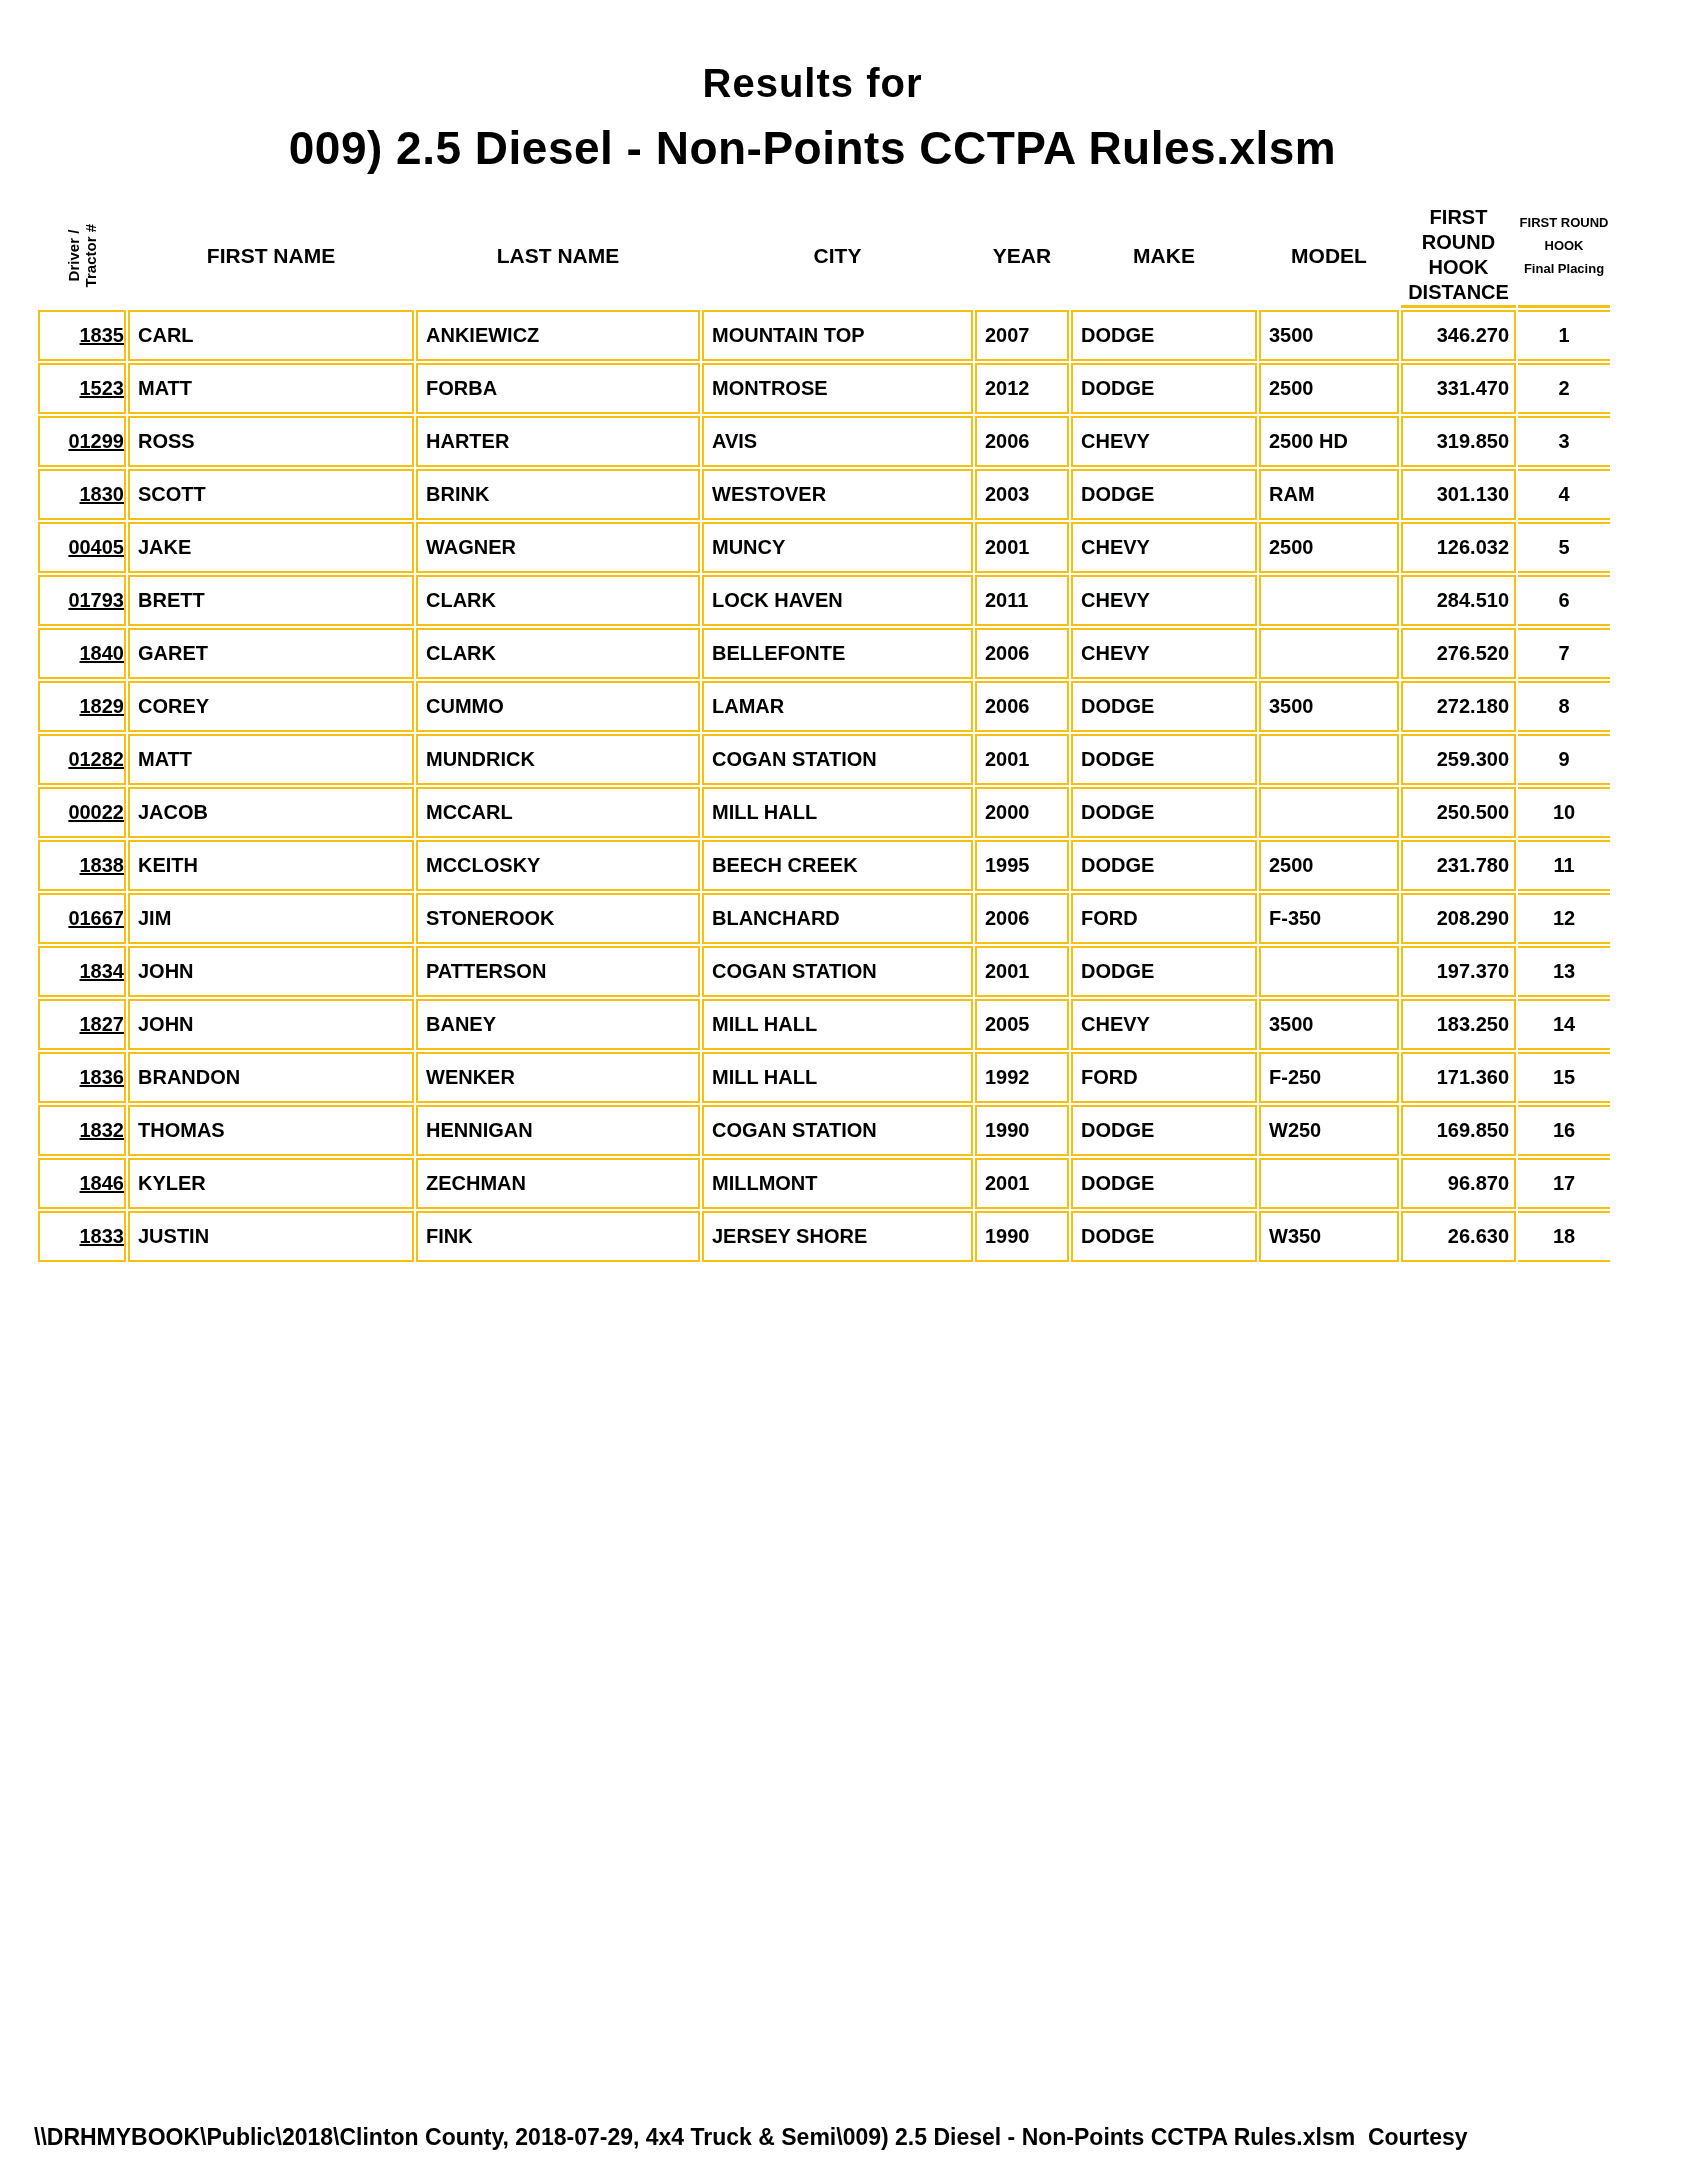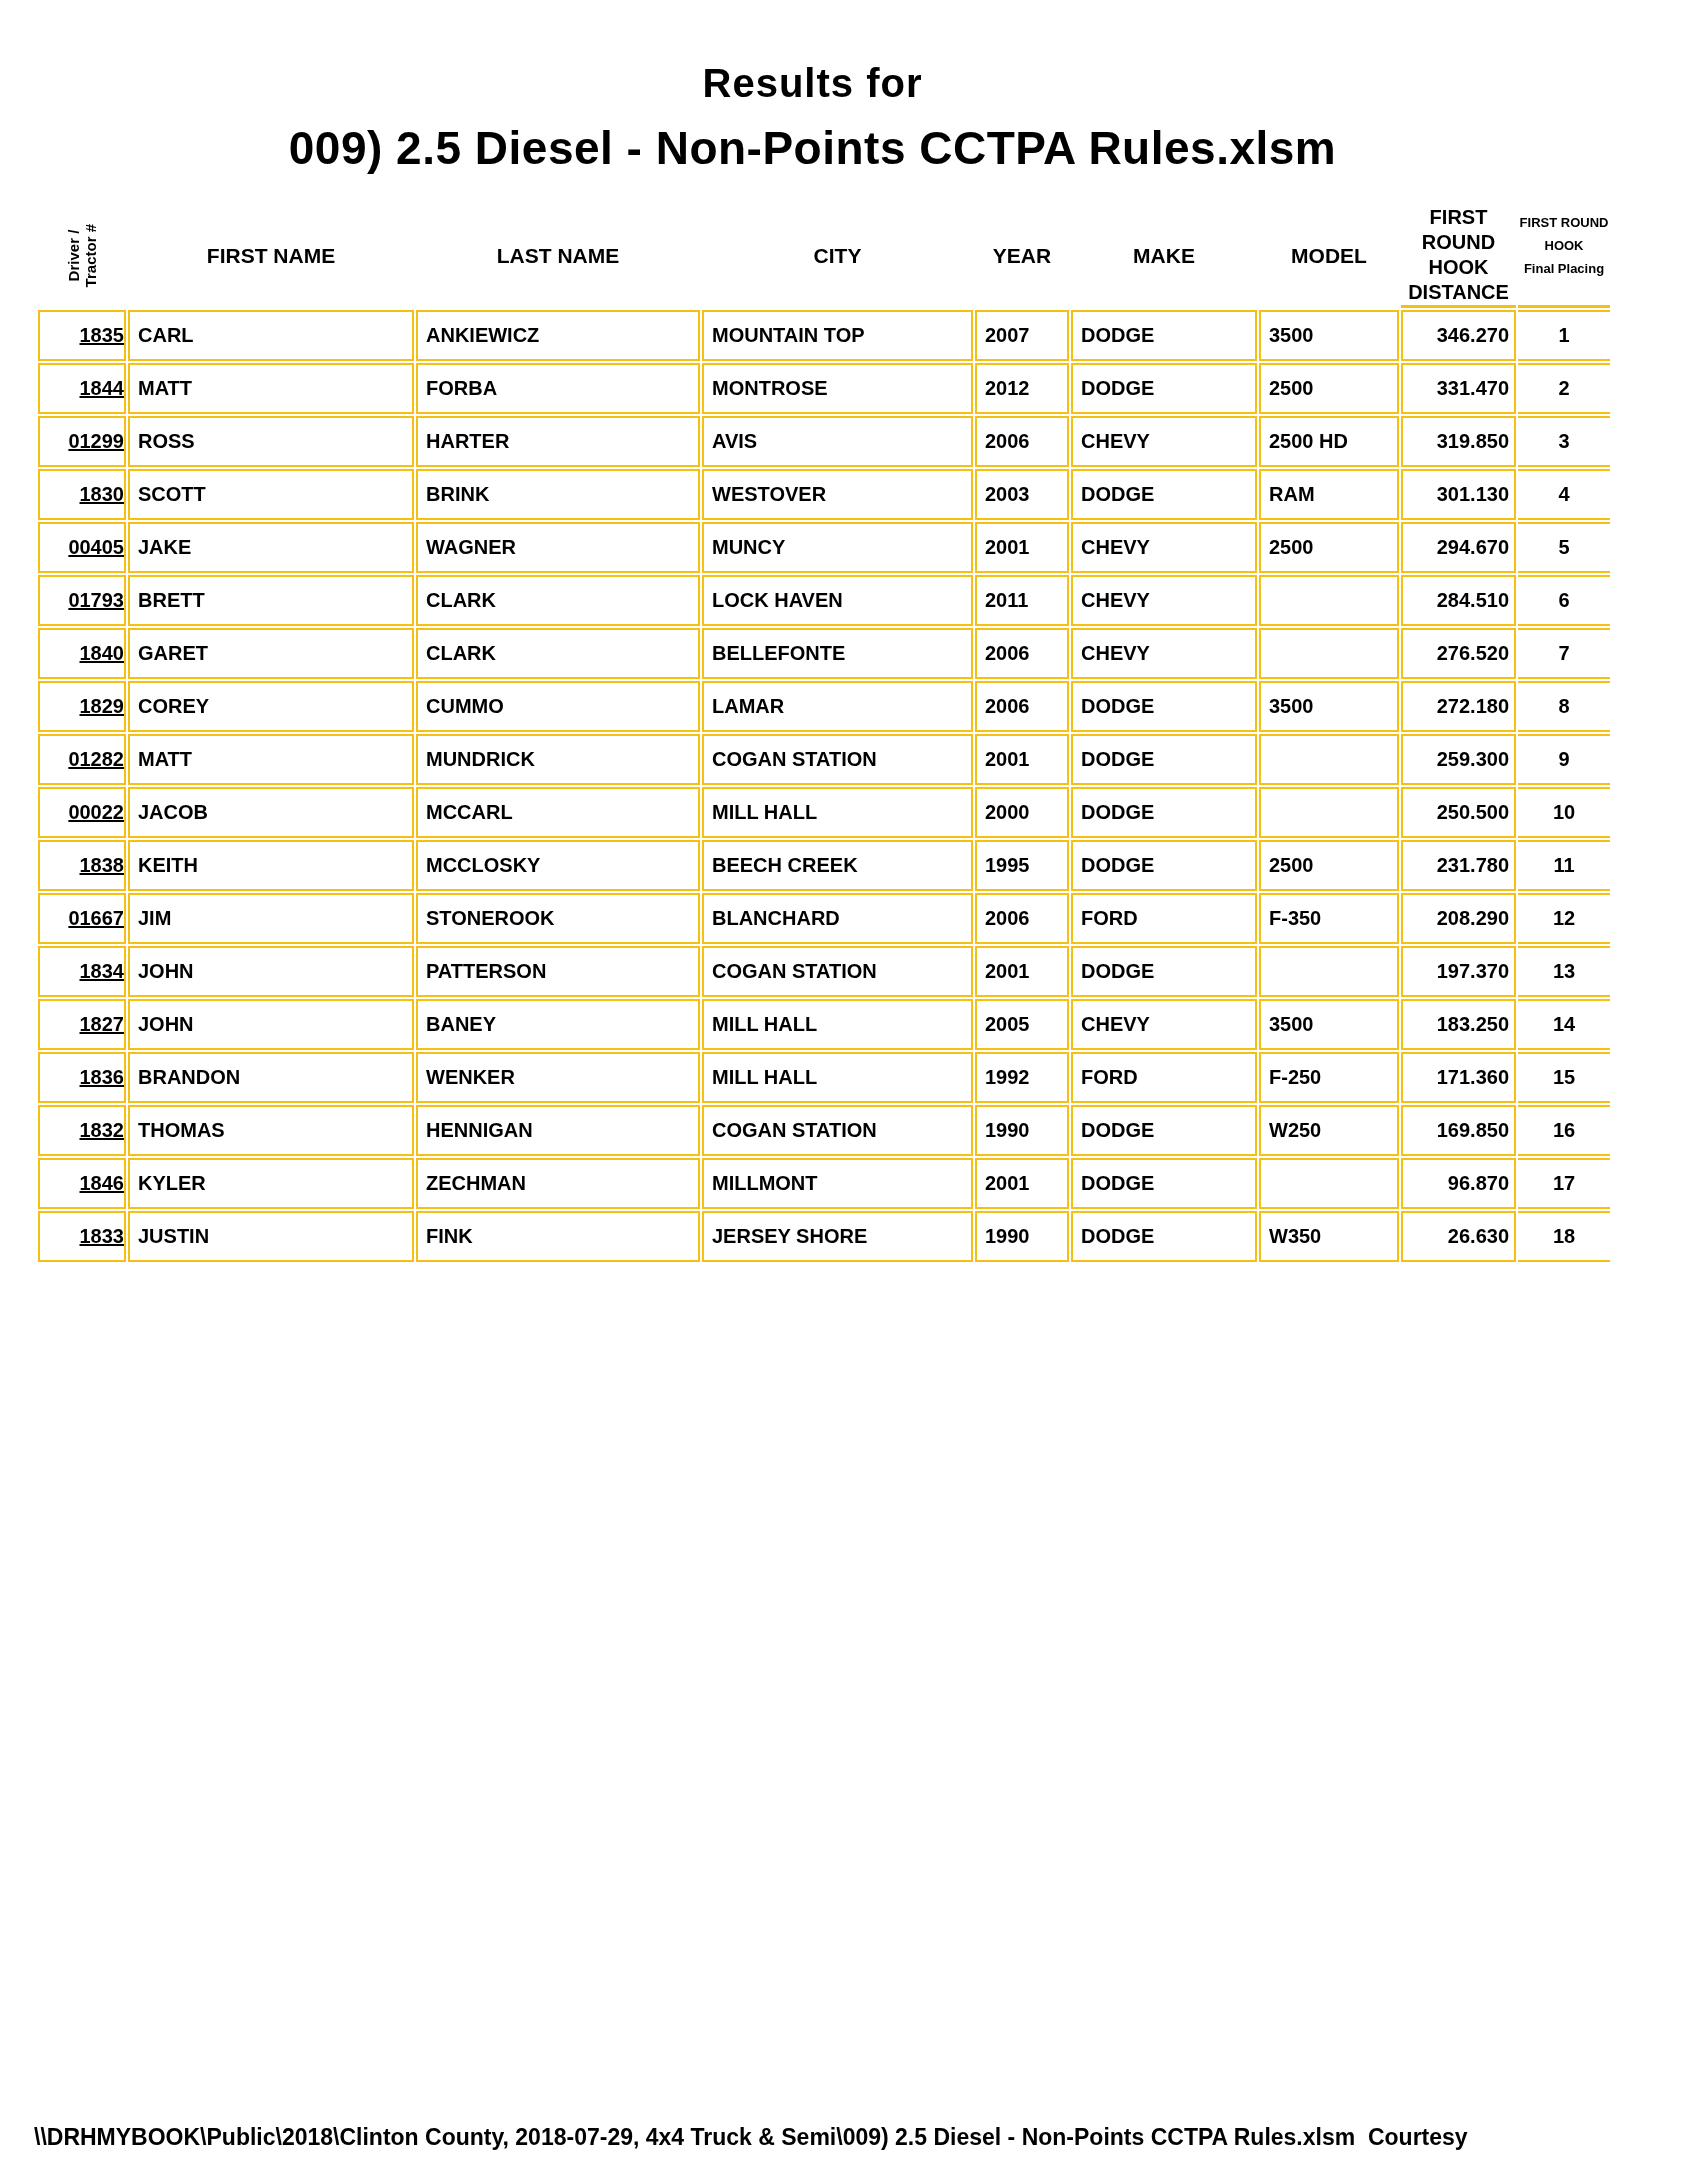--- a/index.html
+++ b/index.html
@@ -86,21 +86,21 @@
       <td>CARL</td>
       <td>ANKIEWICZ</td>
       <td>MOUNTAIN TOP</td>
       <td>2007</td>
       <td>DODGE</td>
       <td>3500</td>
       <td class="r">346.270</td>
       <td class="place">1</td>
     </tr>
         <tr>
-      <td class="c">1844</td>
+      <td class="c">1523</td>
       <td>MATT</td>
       <td>FORBA</td>
       <td>MONTROSE</td>
       <td>2012</td>
       <td>DODGE</td>
       <td>2500</td>
       <td class="r">331.470</td>
       <td class="place">2</td>
     </tr>
         <tr>
@@ -126,21 +126,21 @@
       <td class="place">4</td>
     </tr>
         <tr>
       <td class="c">00405</td>
       <td>JAKE</td>
       <td>WAGNER</td>
       <td>MUNCY</td>
       <td>2001</td>
       <td>CHEVY</td>
       <td>2500</td>
-      <td class="r">294.670</td>
+      <td class="r">126.032</td>
       <td class="place">5</td>
     </tr>
         <tr>
       <td class="c">01793</td>
       <td>BRETT</td>
       <td>CLARK</td>
       <td>LOCK HAVEN</td>
       <td>2011</td>
       <td>CHEVY</td>
       <td></td>

